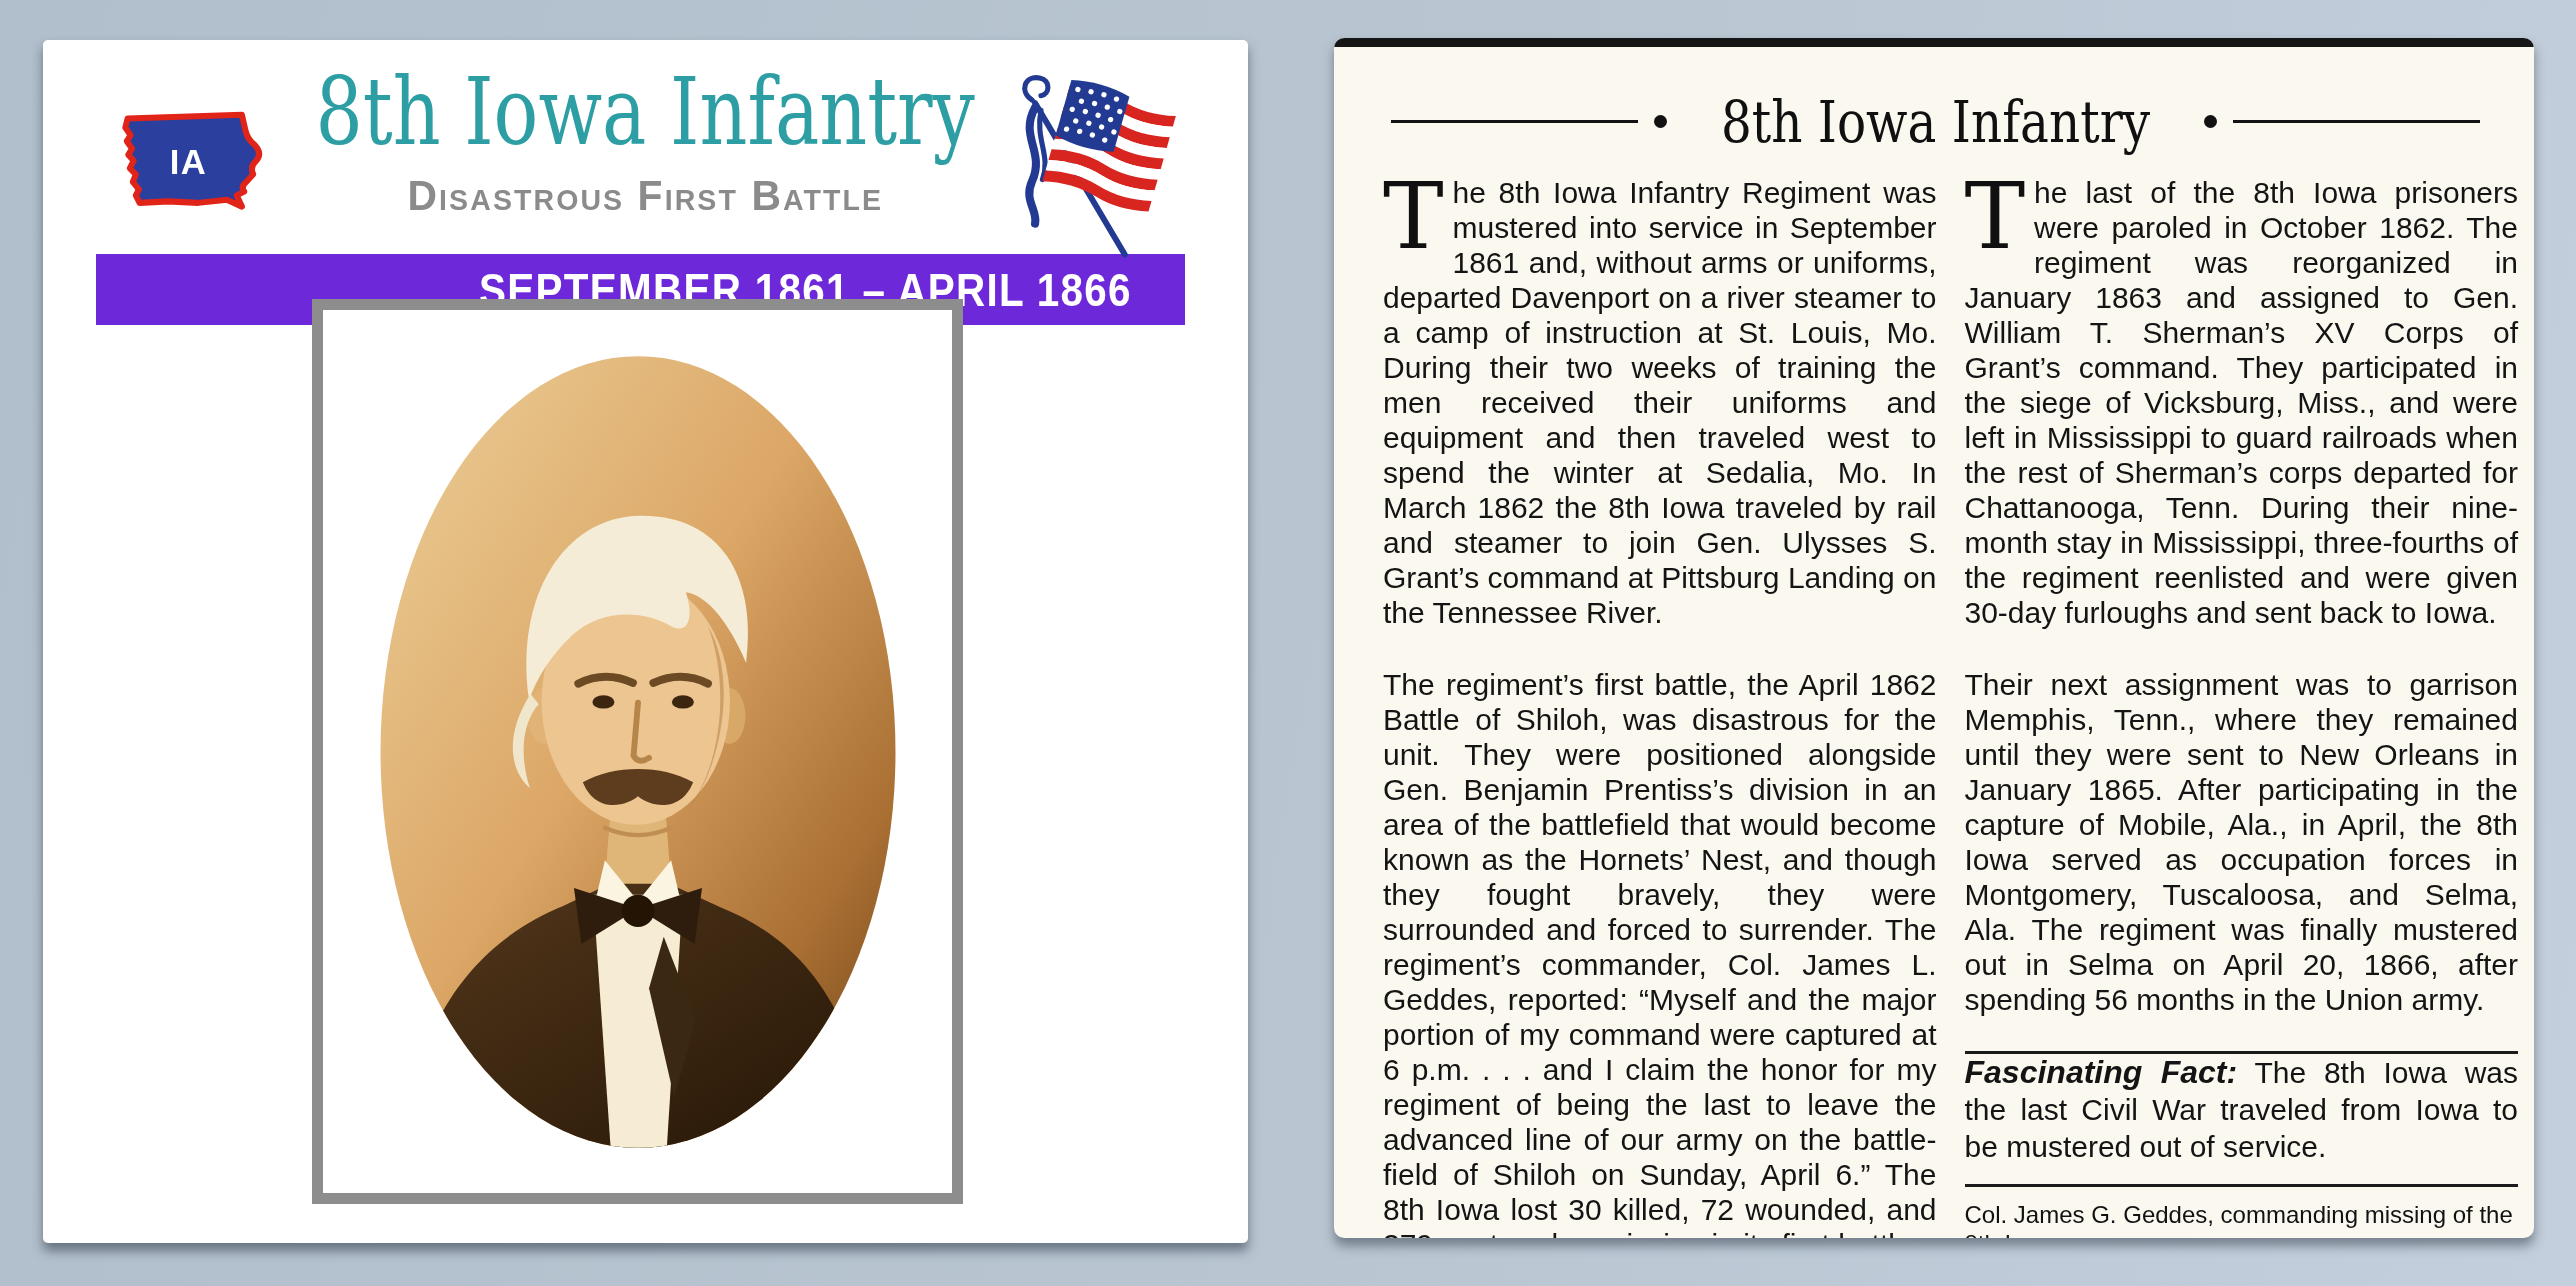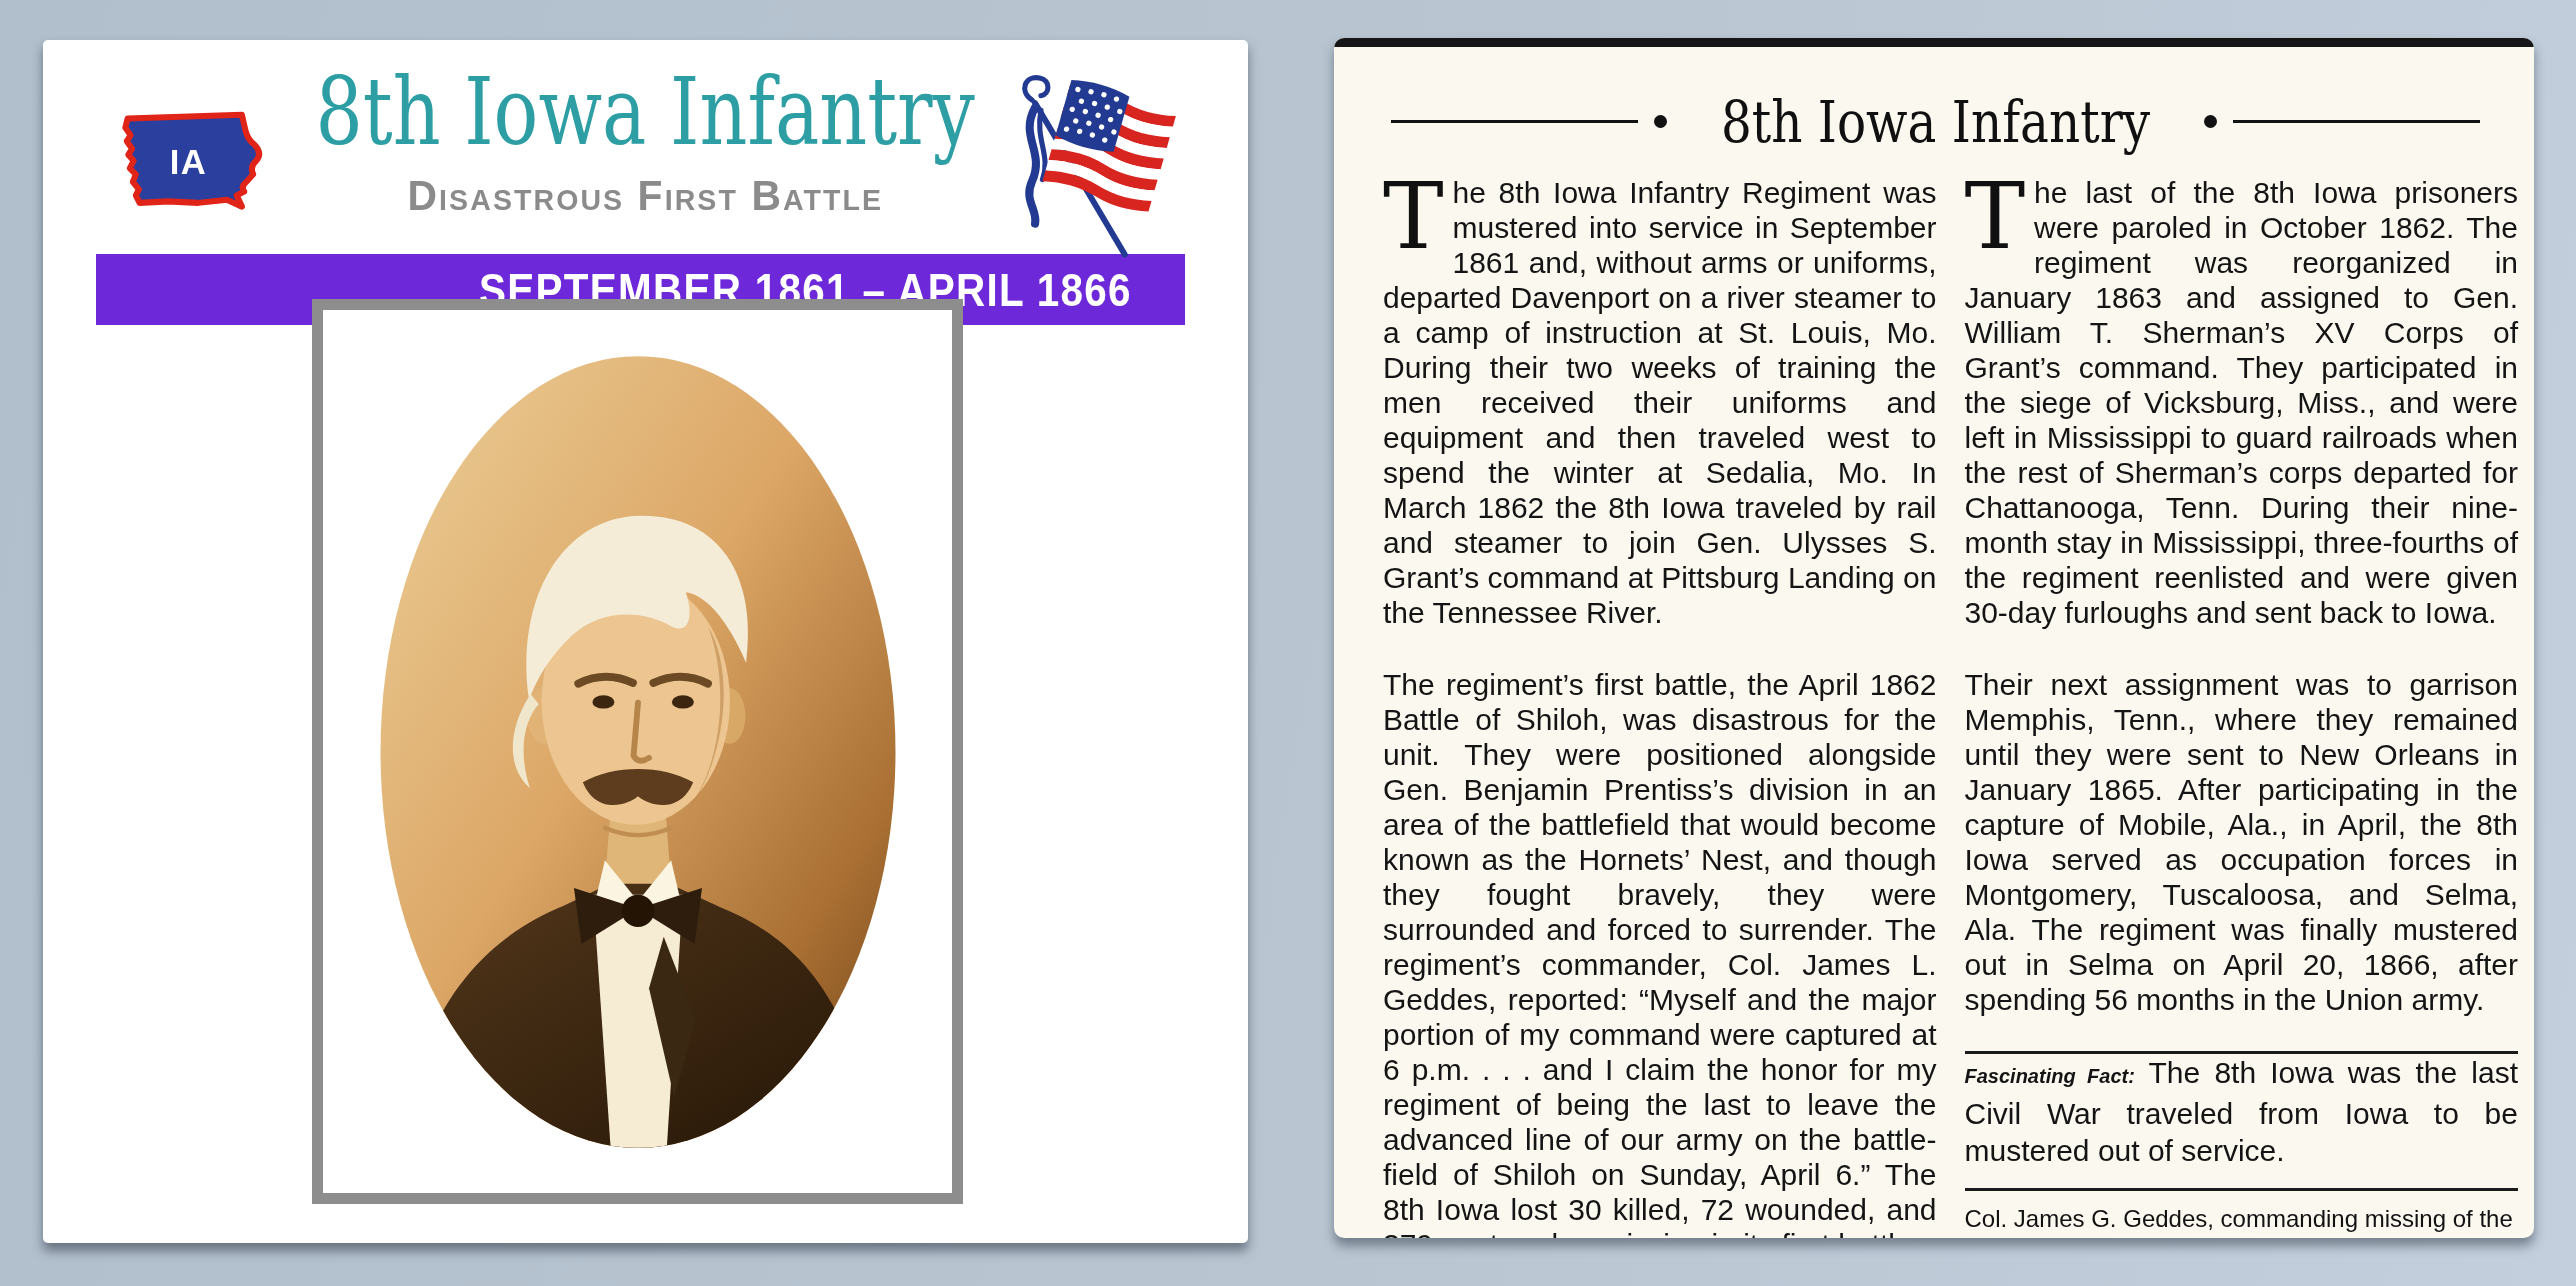--- a/index.html
+++ b/index.html
@@ -43,21 +43,21 @@
               white-space:nowrap;transform:scaleX(.85);transform-origin:center;flex:0 0 auto;}
   .back-columns{position:absolute;left:49px;top:137px;width:1135px;display:flex;gap:28px;}
   .col{flex:1;font-family:Liberation Sans, sans-serif;font-size:30px;line-height:35px;
        color:#141414;text-align:justify;}
   .col p{margin:0;}
   .col p + p{margin-top:37px;}
   .dropcap::first-letter{float:left;font-family:"DejaVu Serif",serif;font-size:91px;
        line-height:.8;padding:5.9px 8.8px 0 0;color:#101010;}
   .fact-rule{height:2.9px;background:#1b1b1b;margin-top:34px;}
   .fact-text{margin-top:17.7px;font-size:30px;line-height:37px;text-align:justify;}
-  .fact-label{font-style:italic;font-weight:700;font-size:20px;}
+  .fact-label{font-style:italic;font-weight:700;font-size:32px;}
   .fact-rule2{height:2.9px;background:#1b1b1b;margin-top:19px;}
   .credits{margin-top:13.2px;font-size:24px;line-height:29px;text-align:left;color:#121212;}
   .credit-indent{padding-left:28px;}
 </style>
 </head>
 <body>
 
 <div class="stage">
 
   <div class="card card-front">

